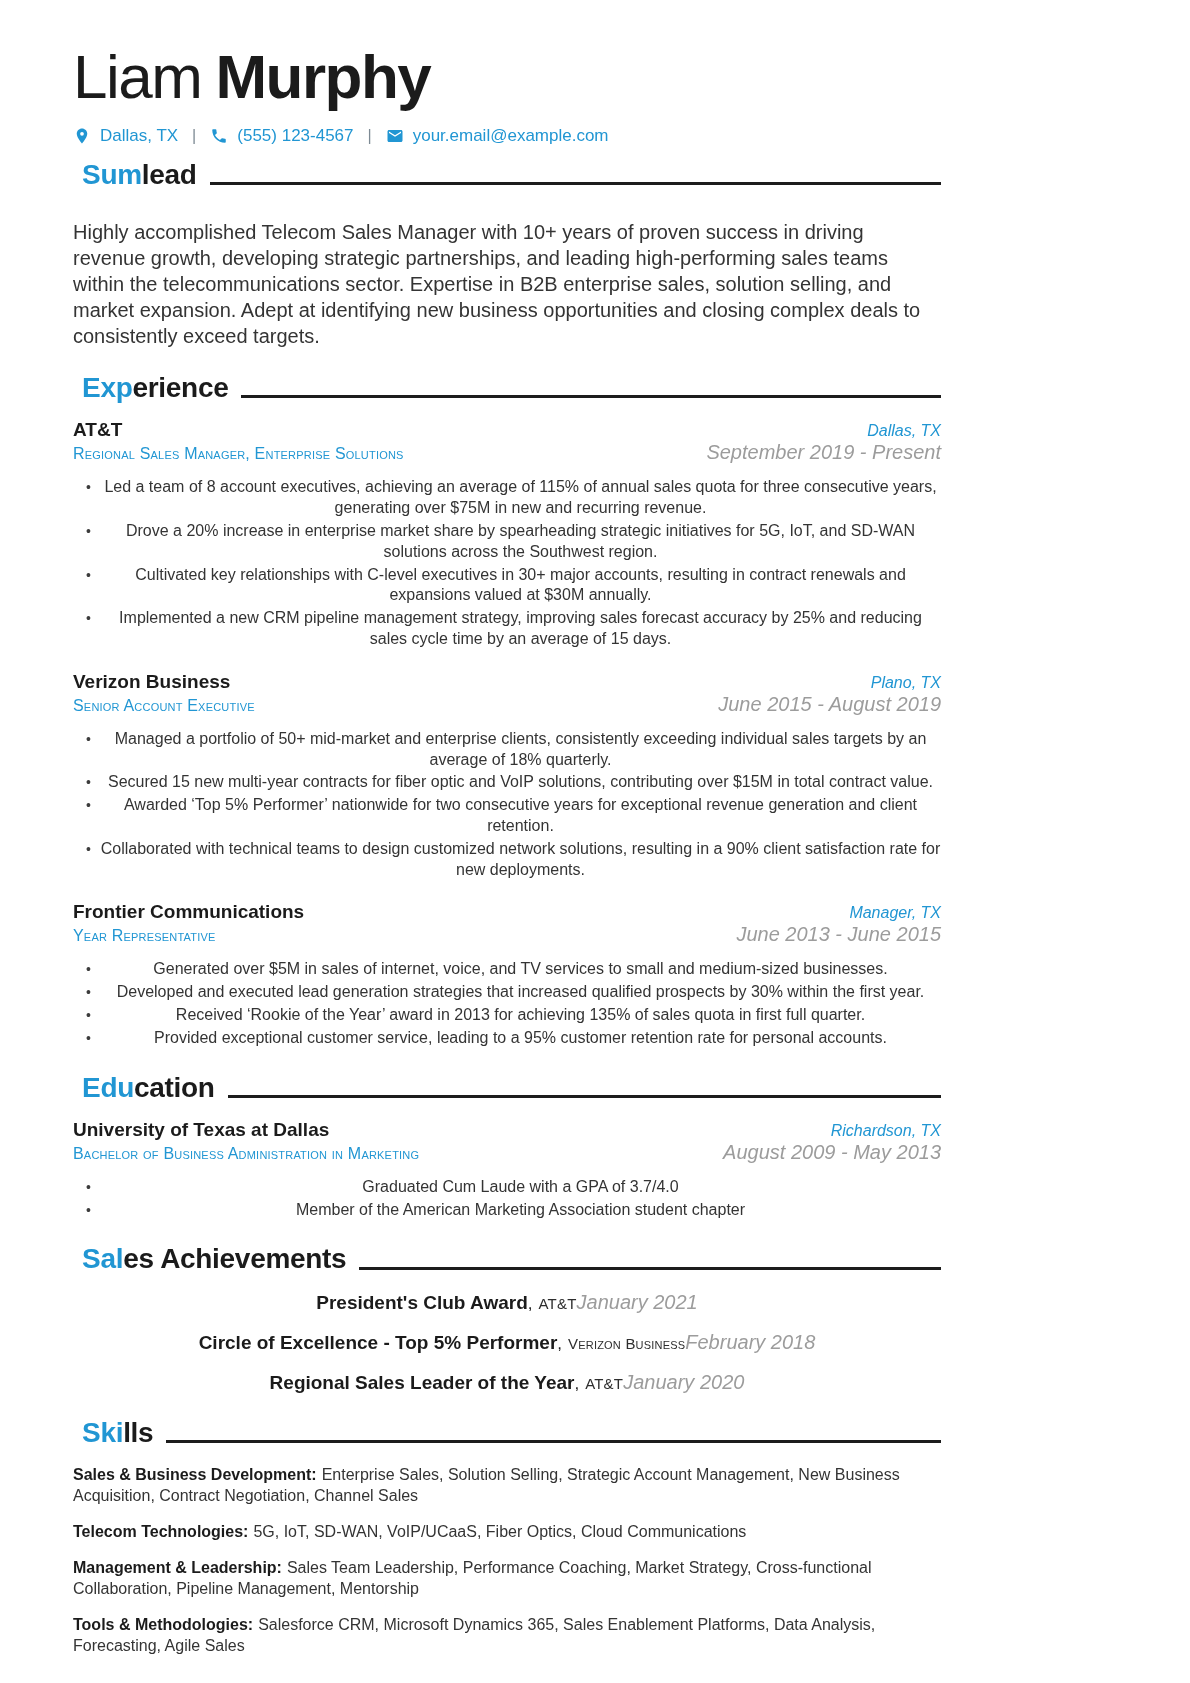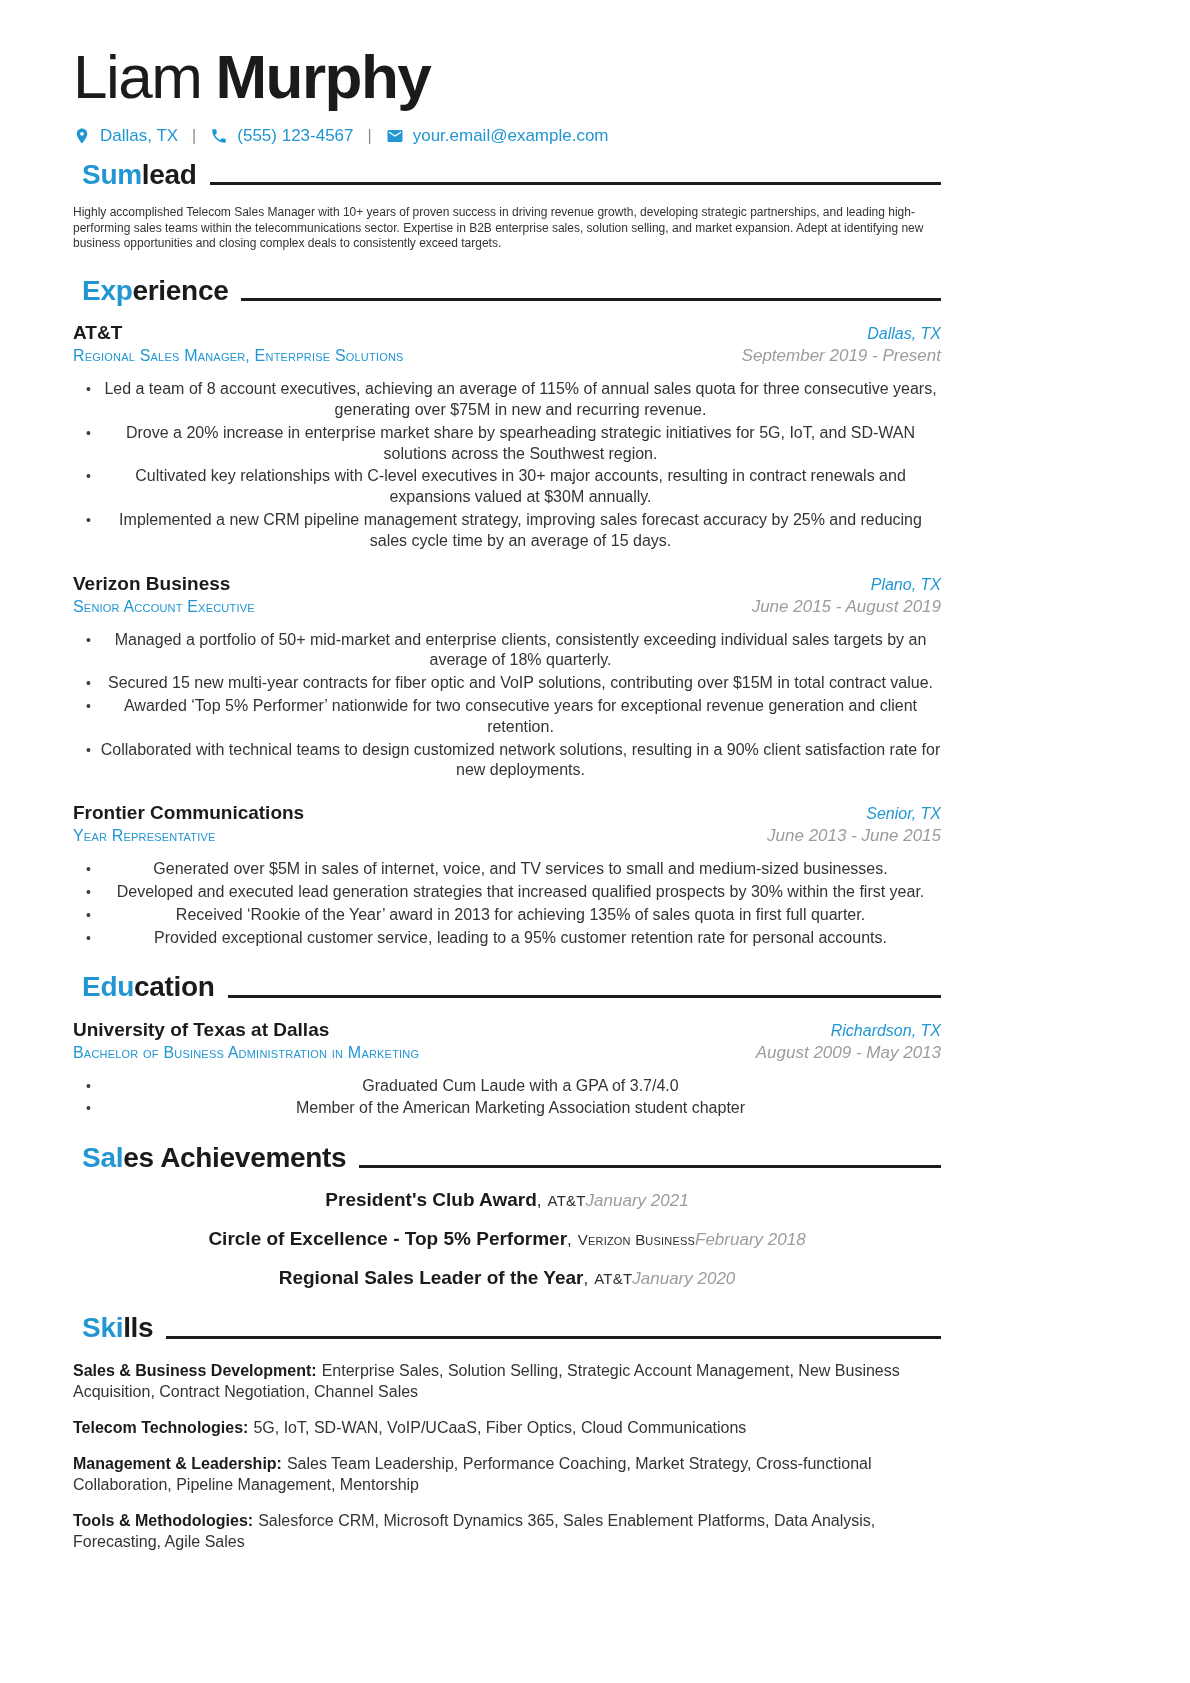--- a/index.html
+++ b/index.html
@@ -33,28 +33,28 @@
   
   h2.sec{
     display:flex;align-items:flex-end;margin-top:23px;
     font-size:28px;font-weight:700;color:var(--heading);line-height:1.15;
     letter-spacing:-0.3px;white-space:nowrap;
   }
   h2.sec.first{margin-top:13px;}
   .accent-text{color:var(--accent);margin-left:9px;}
   .rule{flex:1;border-bottom:3px solid var(--rule);margin:0 0 6px 13px;}
   
-  .summary{margin-top:14px;font-size:12px;line-height:1.3;hyphens:auto;}
+  .summary{margin-top:28px;font-size:20px;line-height:1.3;hyphens:auto;}
   .job{margin-top:21px;}
   .job.first{margin-top:15px;}
   .row{display:flex;justify-content:space-between;align-items:baseline;}
   .company{font-size:19px;font-weight:700;color:var(--heading);}
   .loc{font-size:16px;font-style:italic;color:var(--accent);white-space:nowrap;}
   .title{font-size:16px;color:var(--accent);font-variant:small-caps;letter-spacing:0.2px;margin-top:3px;}
-  .dates{font-size:17px;font-style:italic;color:var(--date-gray);white-space:nowrap;}
+  .dates{font-size:20px;font-style:italic;color:var(--date-gray);white-space:nowrap;}
   ul.bullets{margin:13px 0 0 13px;list-style:none;text-align:center;}
   ul.bullets li{
     position:relative;padding-left:14px;font-size:16px;line-height:1.3;hyphens:auto;
   }
   ul.bullets li + li{margin-top:2px;}
   ul.bullets li::before{
     content:"\2022";position:absolute;left:0;top:0;color:#3c3c3c;font-size:14px;line-height:21px;
   }
   
   .ach-row{display:flex;justify-content:center;align-items:baseline;margin-top:17px;}
@@ -144,21 +144,21 @@
         <li>Managed a portfolio of 50+ mid-market and enterprise clients, consistently exceeding individual sales targets by an average of 18% quarterly.</li>
         <li>Secured 15 new multi-year contracts for fiber optic and VoIP solutions, contributing over $15M in total contract value.</li>
         <li>Awarded ‘Top 5% Performer’ nationwide for two consecutive years for exceptional revenue generation and client retention.</li>
         <li>Collaborated with technical teams to design customized network solutions, resulting in a 90% client satisfaction rate for new deployments.</li>
       </ul>
     </div>
 
     <div class="job">
       <div class="row">
         <span class="company">Frontier Communications</span>
-        <span class="loc">Senior, TX</span>
+        <span class="loc">Manager, TX</span>
       </div>
       <div class="row">
         <span class="title">Year Representative</span>
         <span class="dates">June 2013 - June 2015</span>
       </div>
       <ul class="bullets">
         <li>Generated over $5M in sales of internet, voice, and TV services to small and medium-sized businesses.</li>
         <li>Developed and executed lead generation strategies that increased qualified prospects by 30% within the first year.</li>
         <li>Received ‘Rookie of the Year’ award in 2013 for achieving 135% of sales quota in first full quarter.</li>
         <li>Provided exceptional customer service, leading to a 95% customer retention rate for personal accounts.</li>

